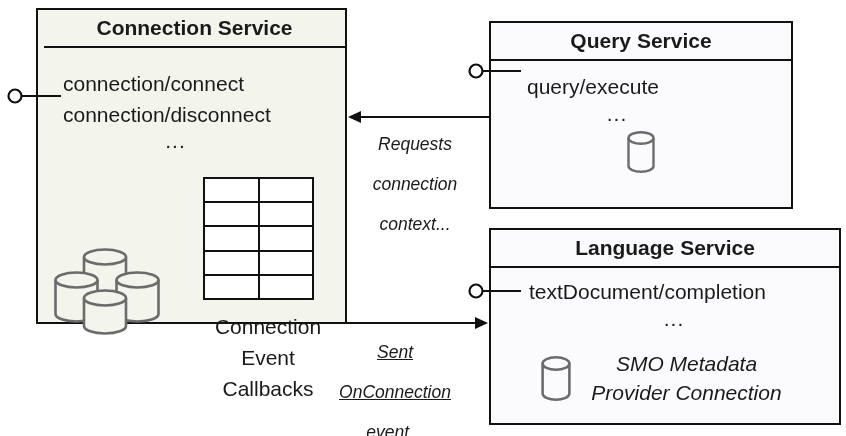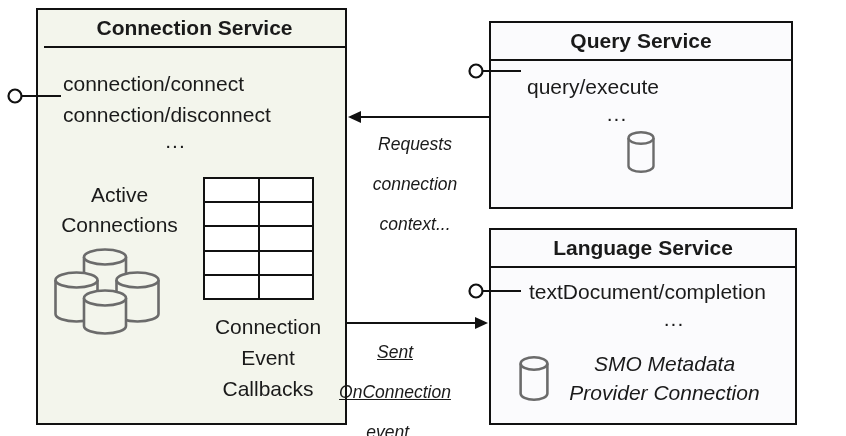--- a/index.html
+++ b/index.html
@@ -9,23 +9,23 @@
     --icon-stroke:#6b6b6b;
     --text:#1a1a1a;
   }
   *{margin:0;padding:0;box-sizing:border-box;}
   body{background:#ffffff;font-family:"Liberation Sans",sans-serif;color:var(--text);}
   .canvas{position:relative;width:846px;height:436px;background:#ffffff;overflow:hidden;}
 
   .box{position:absolute;border:2px solid var(--border);}
   .box-header{height:38px;line-height:36px;text-align:center;font-weight:bold;font-size:21px;border-bottom:2px solid var(--border);}
 
-  .conn-box{left:36px;top:8px;width:311px;height:417px;background:var(--conn-fill);padding-left:6px;}
+  .conn-box{left:36px;top:8px;width:311px;height:316px;background:var(--conn-fill);padding-left:6px;}
   .query-box{left:489px;top:8px;width:304px;height:188px;background:var(--svc-fill);margin-top:13px;}
-  .lang-box{left:489px;top:228px;width:308px;height:197px;background:var(--svc-fill);}
+  .lang-box{left:489px;top:228px;width:352px;height:197px;background:var(--svc-fill);}
 
   .abs{position:absolute;}
   .method-line{font-size:21px;line-height:31px;white-space:nowrap;}
   .ellipsis-line{font-size:21px;line-height:22px;text-align:center;letter-spacing:1px;}
 
   .conn-methods{left:25px;top:58px;width:225px;}
   .active-label{left:4px;top:170px;width:155px;text-align:center;font-size:21px;line-height:30px;}
   .cluster-svg{left:16px;top:234px;}
   .cb-table{left:165px;top:167px;width:111px;height:123px;display:grid;grid-template-columns:1fr 1fr;grid-auto-rows:1fr;gap:2px;background:var(--border);border:2px solid var(--border);}
   .cb-table .cell{background:#ffffff;}
@@ -54,21 +54,20 @@
 
   <div class="box conn-box">
     <div class="box-header">Connection Service</div>
 
     <div class="abs conn-methods">
       <div class="method-line">connection/connect</div>
       <div class="method-line">connection/disconnect</div>
       <div class="ellipsis-line">...</div>
     </div>
 
-    <div class="abs active-label">Active Connections</div>
 
     <svg class="abs cluster-svg" width="114" height="92" viewBox="0 0 114 92">
       <g stroke="#6b6b6b" stroke-width="2.6" fill="#f3f5ec">
 
         <path d="M30,13 V56 A21,7.5 0 0 0 72,56 V13"></path>
         <ellipse cx="51" cy="13" rx="21" ry="7.5"></ellipse>
 
         <path d="M1.5,36 V70 A21,7.5 0 0 0 43.5,70 V36"></path>
         <ellipse cx="22.5" cy="36" rx="21" ry="7.5"></ellipse>
 

